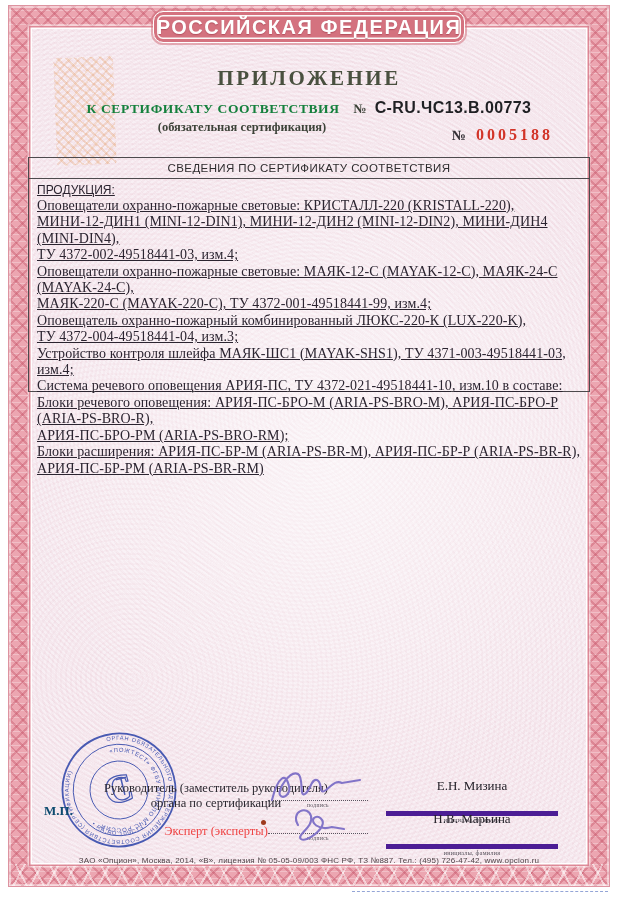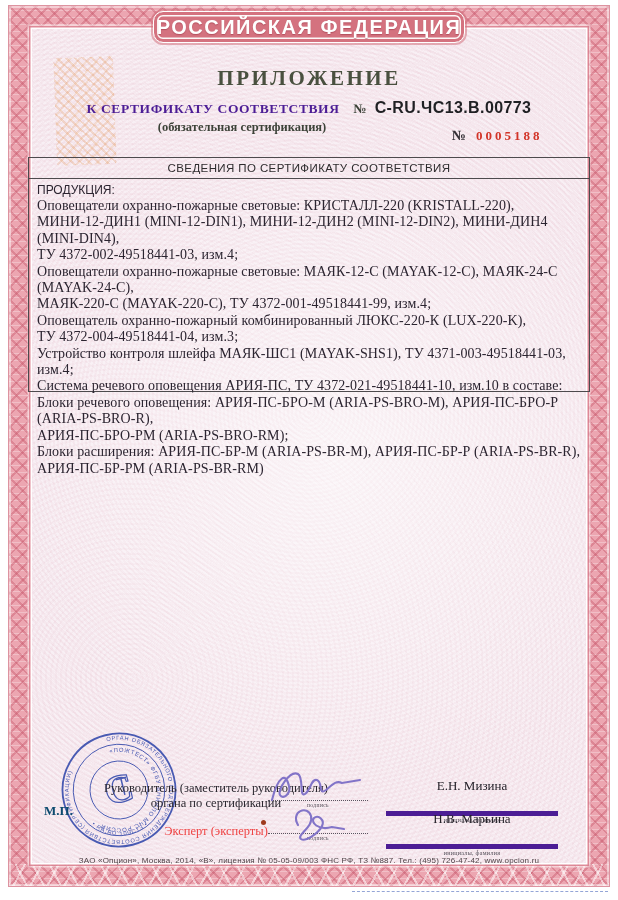--- a/index.html
+++ b/index.html
@@ -57,48 +57,48 @@
     text-shadow:0 1px 1px rgba(150,50,65,.5);
   }
   
   .title{
     position:absolute;left:0;right:0;top:66px;text-align:center;
     font-weight:bold;font-size:21px;letter-spacing:2.5px;color:#49503f;
   }
   .subtitle-row{
     position:absolute;left:0;right:0;top:99px;text-align:center;white-space:nowrap;
   }
-  .subtitle-label{font-weight:bold;font-size:13.5px;letter-spacing:.6px;color:#4c1d95;}
+  .subtitle-label{font-weight:bold;font-size:13.5px;letter-spacing:.6px;color:#15803d;}
   .subtitle-nosign{font-weight:bold;font-size:13px;color:#3c4238;margin-left:10px;}
   .subtitle-number{
     font-family:"Liberation Sans", sans-serif;font-weight:bold;font-size:16px;
     color:#1f2023;letter-spacing:.4px;margin-left:4px;
   }
   .subtitle-note{
     position:absolute;left:112px;top:120px;width:260px;text-align:center;
     font-weight:bold;font-size:12.5px;color:#3c4238;
   }
   .form-number{
     position:absolute;left:452px;top:126px;white-space:nowrap;
   }
   .form-number .sign{font-weight:bold;font-size:14px;color:#343036;}
   .form-number .value{
-    font-weight:bold;font-size:13px;color:#d23428;letter-spacing:3px;margin-left:6px;
+    font-weight:bold;font-size:16px;color:#d23428;letter-spacing:3px;margin-left:6px;
   }
   
   .info-box{
     position:absolute;left:28px;top:157px;width:562px;height:235px;box-sizing:border-box;
     border:1.3px solid #4d4a4d;
   }
   .info-box-header{
     height:20px;border-bottom:1.3px solid #4d4a4d;
     display:flex;align-items:center;justify-content:center;
     font-family:"Liberation Sans", sans-serif;font-size:11.5px;color:#2e2c2e;letter-spacing:.4px;
   }
-  .info-box-body{padding:3px 8px 0 8px;color:#2b2430;}
+  .info-box-body{padding:3px 8px 0 8px;color:#2b2430;text-decoration:underline;}
   .product-label{font-family:"Liberation Sans", sans-serif;font-size:12px;line-height:16px;}
   .product-line{font-size:14px;line-height:16.4px;letter-spacing:.1px;}
   
   .mp-label{position:absolute;left:44px;top:803px;font-weight:bold;font-size:13px;color:#0c4a6e;}
   .role-block{position:absolute;left:98px;top:781px;width:236px;text-align:center;
     font-size:12.5px;color:#2b2830;line-height:14.5px;}
   .expert-label{position:absolute;left:98px;top:824px;width:236px;text-align:center;
     font-size:12.5px;color:#ef4444;}
   .sig-field{position:absolute;width:100px;text-align:center;}
   .sig-field .line{border-bottom:1px dotted #5a5560;height:0;}

